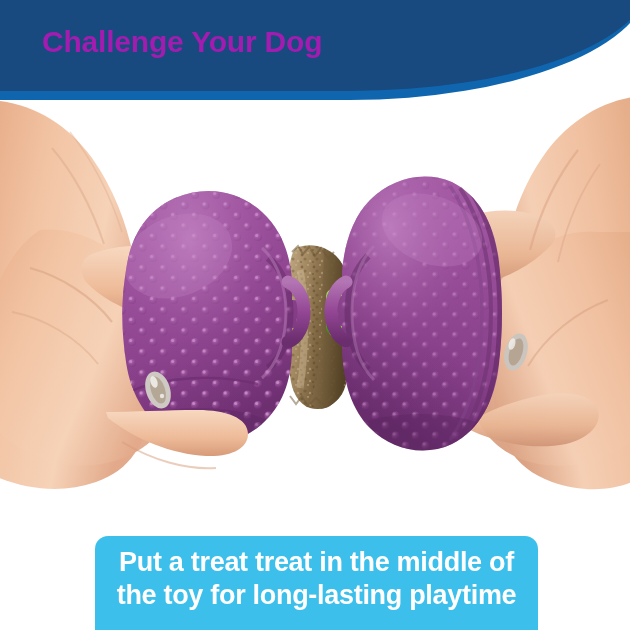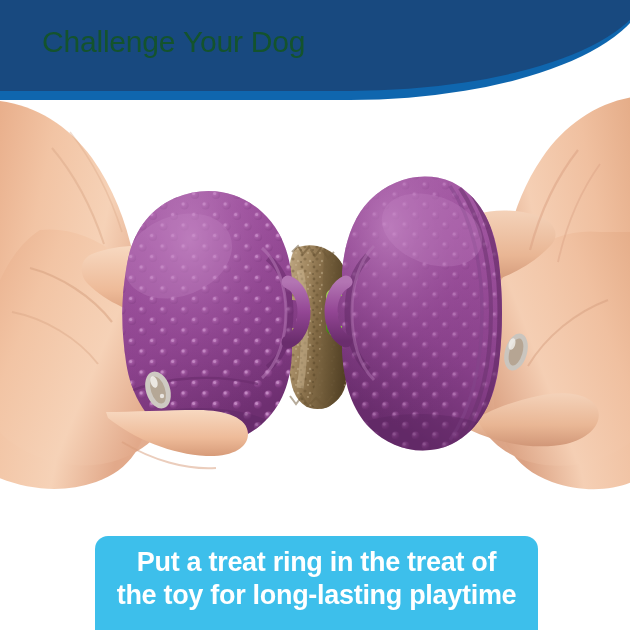--- a/index.html
+++ b/index.html
@@ -29,23 +29,23 @@
     border-bottom-right-radius: 300px 120px;
     border-bottom: 9px solid #0f66ae;
     box-sizing: border-box;
     z-index: 5;
   }
   #header-title {
     position: absolute;
     left: 42px;
     top: 22px;
     z-index: 6;
-    color: #14532d;
+    color: #a21caf;
     font-size: 30px;
-    font-weight: normal;
+    font-weight: bold;
     letter-spacing: -0.2px;
     line-height: 40px;
     white-space: nowrap;
     text-align: right;
   }
 
   
   #photo-scene {
     position: absolute;
     left: 0;
@@ -424,17 +424,17 @@
           </g>
         </g>
       </g>
     </svg>
   </div>
 
   <div id="header-banner"></div>
   <div id="header-title">Challenge Your Dog</div>
 
   <div id="caption-box">
-    <div id="caption-text">Put a treat ring in the treat of
+    <div id="caption-text">Put a treat treat in the middle of
 the toy for long-lasting playtime</div>
   </div>
 
 </div>
 
 </body></html>

